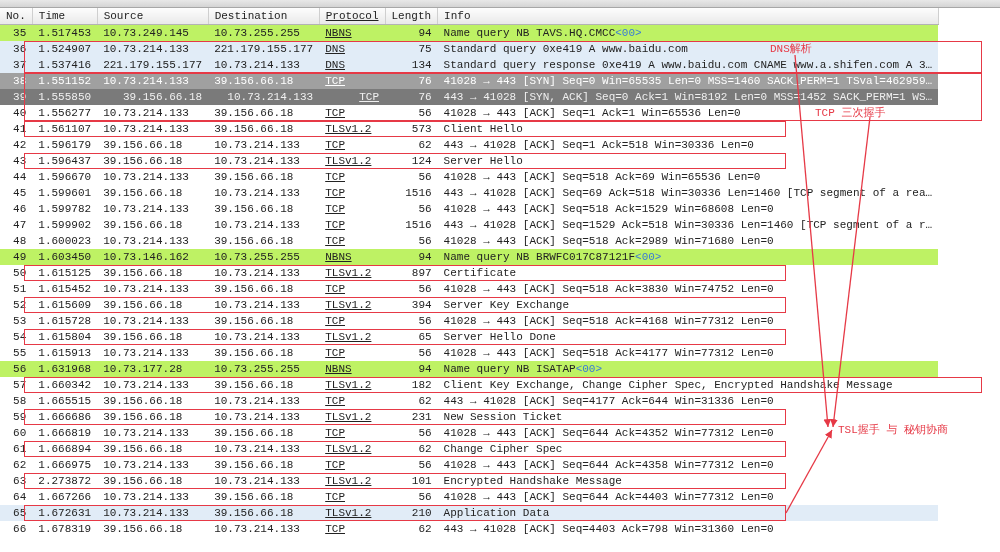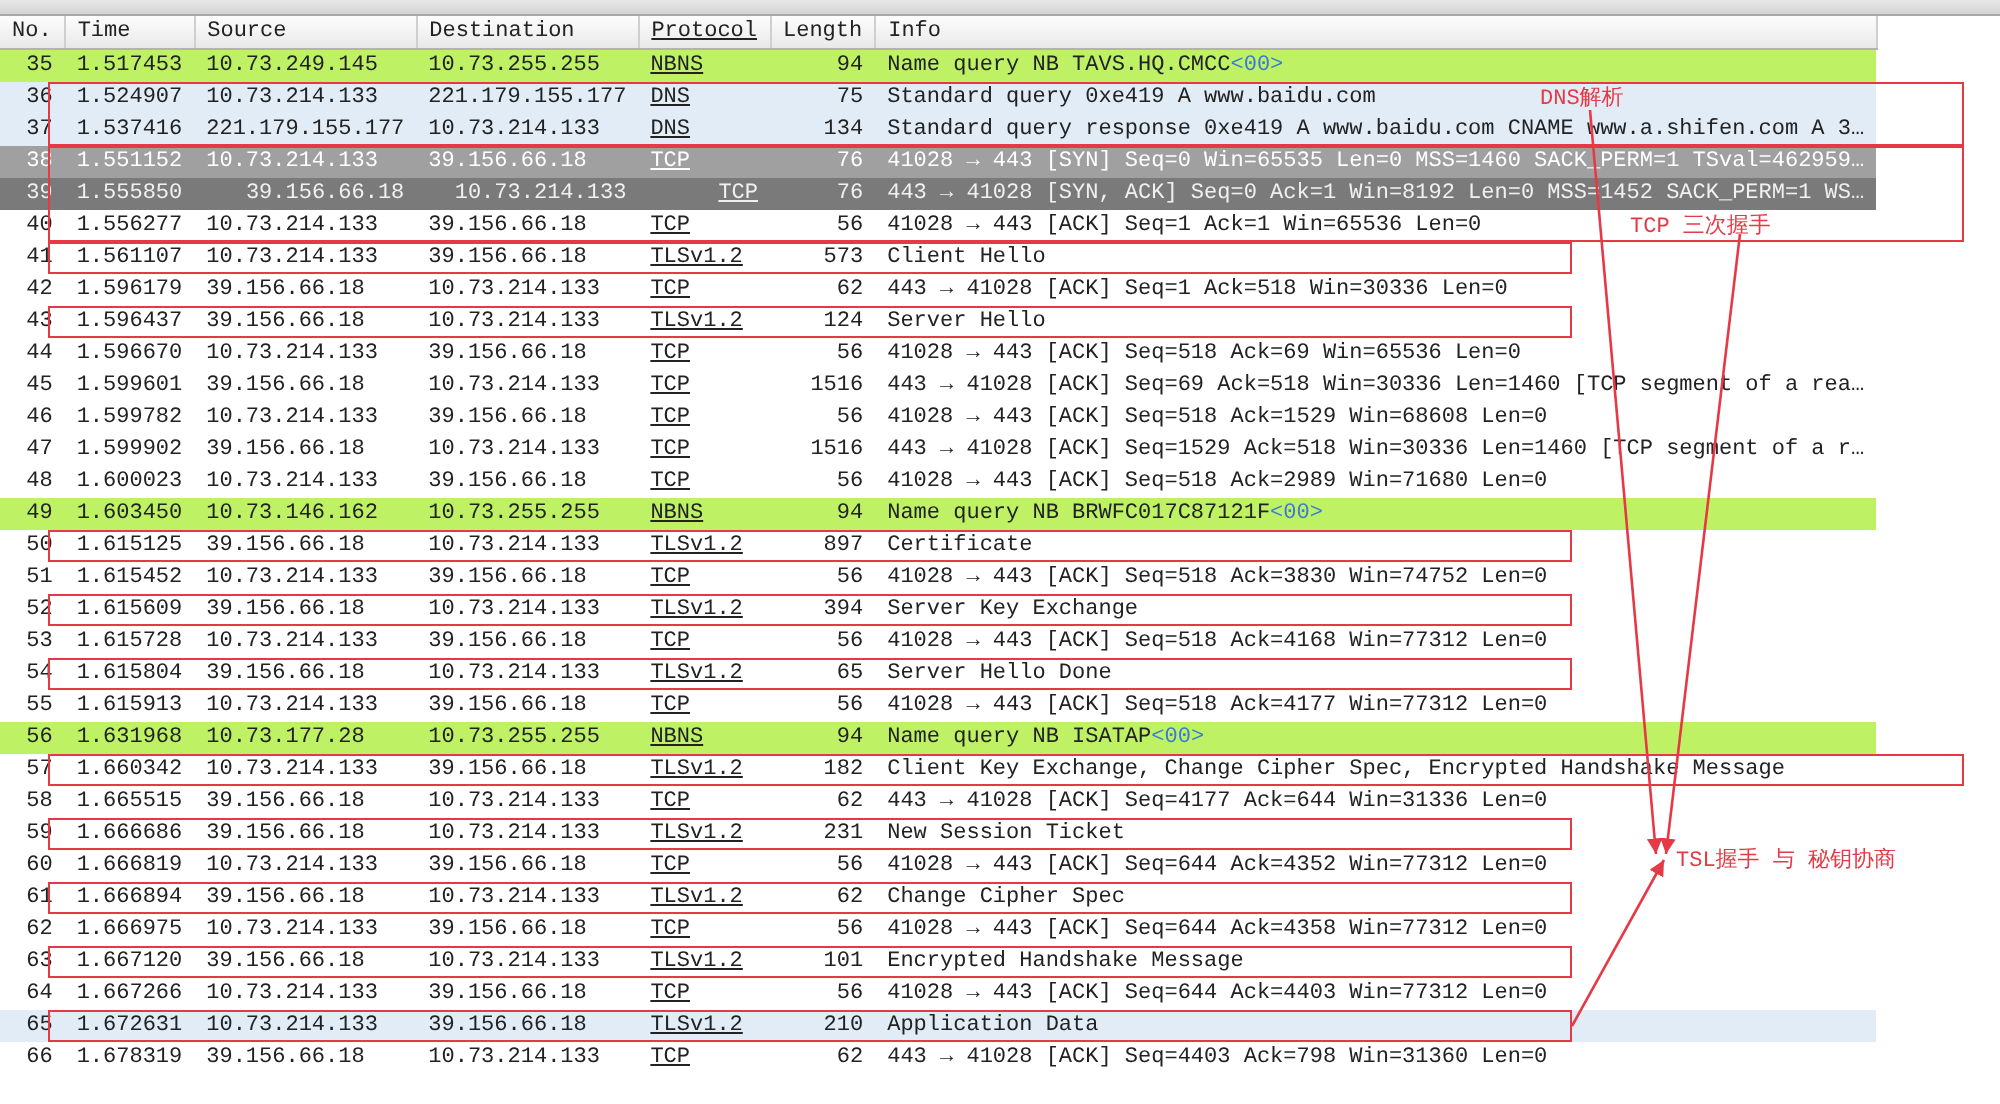--- a/index.html
+++ b/index.html
@@ -289,21 +289,21 @@
         <td class="col-no">62</td>
         <td class="col-time">1.666975</td>
         <td class="col-src">10.73.214.133</td>
         <td class="col-dst">39.156.66.18</td>
         <td class="col-proto">TCP</td>
         <td class="col-len">56</td>
         <td class="col-info">41028 → 443 [ACK] Seq=644 Ack=4358 Win=77312 Len=0</td>
       </tr>
       <tr class="bg-white">
         <td class="col-no">63</td>
-        <td class="col-time">1.667120</td>
+        <td class="col-time">2.273872</td>
         <td class="col-src">39.156.66.18</td>
         <td class="col-dst">10.73.214.133</td>
         <td class="col-proto">TLSv1.2</td>
         <td class="col-len">101</td>
         <td class="col-info">Encrypted Handshake Message</td>
       </tr>
       <tr class="bg-white">
         <td class="col-no">64</td>
         <td class="col-time">1.667266</td>
         <td class="col-src">10.73.214.133</td>

